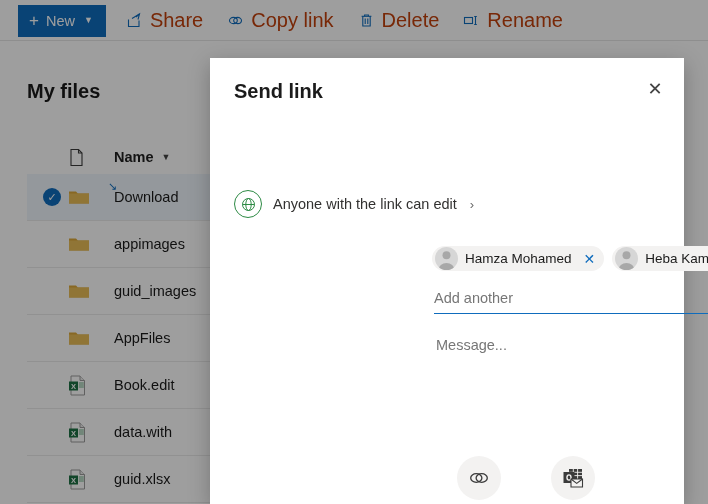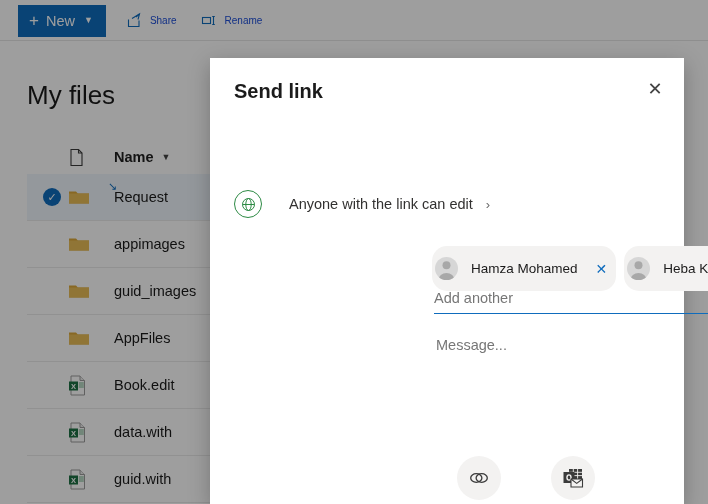--- a/index.html
+++ b/index.html
@@ -58,45 +58,45 @@
   }
   .new-button .chev {
     font-size: 9px;
     line-height: 1;
     margin-left: 2px;
   }
   .cb-item {
     display: flex;
     align-items: center;
     gap: 7px;
-    color: #1d4ed8;
-    font-size: 10px;
+    color: #c2410c;
+    font-size: 20px;
     padding: 0 12px;
     height: 36px;
     cursor: pointer;
     white-space: nowrap;
     flex-shrink: 0;
   }
   .cb-item .ic {
     width: 17px; height: 17px;
     display: inline-flex;
     align-items: center;
     justify-content: center;
     color: #0f6cbd;
     flex-shrink: 0;
   }
   .cb-item .ic svg { display: block; }
 
   
   #myfiles-title {
     position: absolute;
     left: 27px; top: 80px;
-    font-size: 26px;
+    font-size: 20px;
     color: #1b1b1b;
-    font-weight: 400;
+    font-weight: 700;
   }
 
   
   #filelist {
     position: absolute;
     left: 27px; top: 140px;
     width: 470px;
   }
   .fl-header {
     display: flex;
@@ -208,45 +208,44 @@
   .globe {
     width: 26px; height: 26px;
     border-radius: 50%;
     border: 1.5px solid #2d8a44;
     display: flex; align-items: center; justify-content: center;
     flex-shrink: 0;
   }
   #perm-text {
     font-size: 14.5px;
     color: #323130;
-    margin-left: 16px;
   }
   #perm-chev {
     font-size: 13px;
     color: #6b6b6b;
     margin-left: 2px;
   }
 
   
   #chips {
     position: absolute;
     left: 222px; top: 188px;
     display: flex;
     gap: 8px;
     align-items: center;
   }
   .chip {
     display: flex;
     align-items: center;
-    height: 45px;
+    height: 25px;
     background: #f3f2f1;
     border-radius: 15px;
     padding-left: 3px;
     padding-right: 4px;
-    gap: 13px;
+    gap: 7px;
   }
   .chip .avatar {
     width: 23px; height: 23px;
     border-radius: 50%;
     background: #d6d6d6;
     display: flex;
     align-items: flex-end;
     justify-content: center;
     overflow: hidden;
     flex-shrink: 0;
@@ -339,23 +338,43 @@
       <span class="ic">
         <svg width="17" height="17" viewBox="0 0 17 17" fill="none" stroke="currentColor" stroke-width="1.1">
           <path d="M2.5 7.5 V14.5 H13 V8.5"></path>
           <path d="M6 6.5 L13.5 2 L12 7.5"></path>
           <path d="M13.5 2 L10 5"></path>
         </svg>
       </span>
       <span>Share</span>
     </div>
 
-
-
-
+    <div class="cb-item">
+      <span class="ic">
+        <svg width="17" height="17" viewBox="0 0 17 17" fill="none" stroke="currentColor" stroke-width="1.1">
+          <ellipse cx="6.4" cy="8.5" rx="3.9" ry="3.1"></ellipse>
+          <ellipse cx="10.6" cy="8.5" rx="3.9" ry="3.1"></ellipse>
+        </svg>
+      </span>
+      <span>Copy link</span>
+    </div>
+
+
+
+    <div class="cb-item">
+      <span class="ic">
+        <svg width="17" height="17" viewBox="0 0 17 17" fill="none" stroke="currentColor" stroke-width="1.1">
+          <path d="M3.6 4.3 H13.4"></path>
+          <path d="M6.6 4.3 V3 H10.4 V4.3"></path>
+          <path d="M4.8 4.3 V14 H12.2 V4.3"></path>
+          <path d="M7.2 6.4 V12 M9.8 6.4 V12"></path>
+        </svg>
+      </span>
+      <span>Delete</span>
+    </div>
 
     <div class="cb-item">
       <span class="ic">
         <svg width="17" height="17" viewBox="0 0 17 17" fill="none" stroke="currentColor" stroke-width="1.1">
           <rect x="1.5" y="5.5" width="8" height="6"></rect>
           <path d="M12.5 4.5 V12.5 M11.2 4.5 H13.8 M11.2 12.5 H13.8"></path>
         </svg>
       </span>
       <span>Rename</span>
     </div>
@@ -383,21 +402,21 @@
         <span class="check-circle">✓</span>
       </div>
       <div class="col-icon">
         <svg width="22" height="18" viewBox="0 0 22 18">
           <path d="M1 3.5 h7 l1.8 2 h11.2 v10 h-20 z" fill="#dca83a"></path>
           <path d="M1 5.5 h20 v10 h-20 z" fill="#e8bd57"></path>
         </svg>
       </div>
       <div class="col-name">
         <span class="shared-arrow">↘</span>
-        <span>Request</span>
+        <span>Download</span>
       </div>
     </div>
 
     <div class="fl-row">
       <div class="col-check"></div>
       <div class="col-icon">
         <svg width="22" height="18" viewBox="0 0 22 18">
           <path d="M1 3.5 h7 l1.8 2 h11.2 v10 h-20 z" fill="#dca83a"></path>
           <path d="M1 5.5 h20 v10 h-20 z" fill="#e8bd57"></path>
         </svg>
@@ -470,21 +489,21 @@
       <div class="col-icon">
         <svg width="19" height="21" viewBox="0 0 19 21">
           <path d="M3 1 H12 L16.5 5.5 V20 H3 Z" fill="#fff" stroke="#9c9c9c" stroke-width="1"></path>
           <path d="M12 1 V5.5 H16.5" fill="#eaeaea" stroke="#9c9c9c" stroke-width="1"></path>
           <rect x="1" y="6.5" width="9" height="9" fill="#1e7145"></rect>
           <text x="5.5" y="13.6" font-size="7.5" fill="#fff" text-anchor="middle" font-family="Liberation Sans, sans-serif" font-weight="bold">X</text>
           <rect x="10.8" y="7" width="5" height="6" fill="#b7d9c4"></rect>
         </svg>
       </div>
       <div class="col-name">
-        <span>guid.with</span>
+        <span>guid.xlsx</span>
       </div>
     </div>
   </div>
 </div>
 
 <div id="overlay"></div>
 
 <div id="dialog">
 
   <div id="dlg-title">Send link</div>

